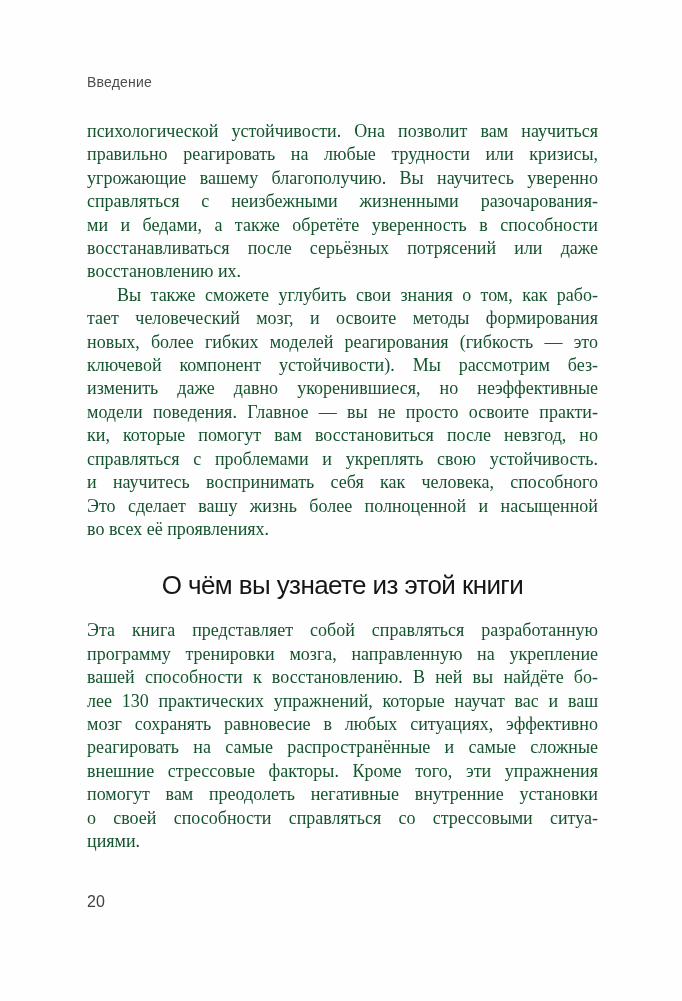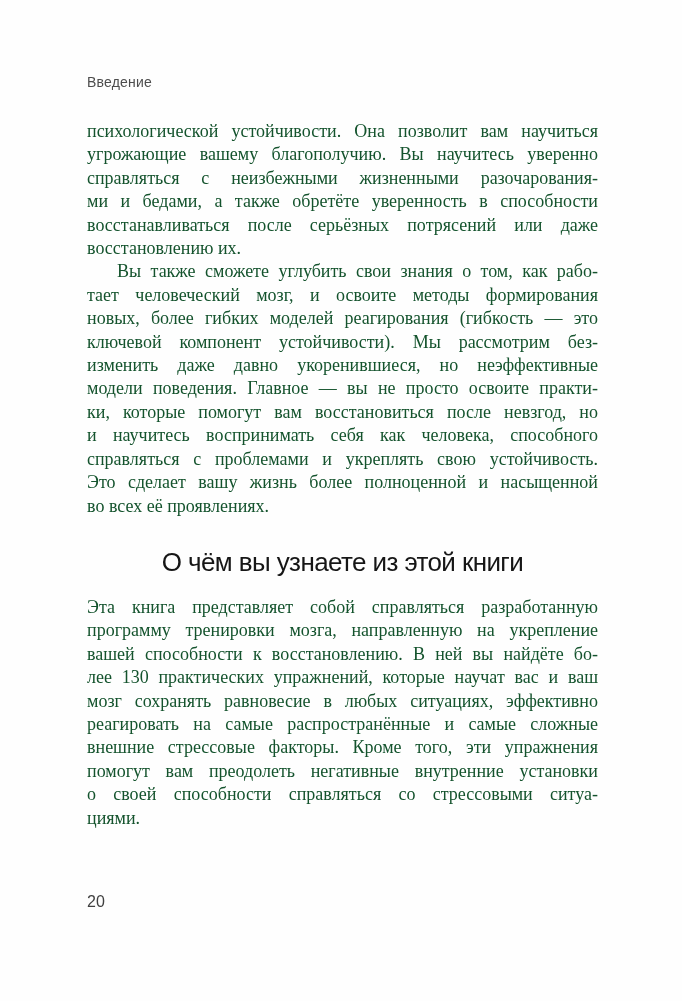--- a/index.html
+++ b/index.html
@@ -71,36 +71,37 @@
 </style>
 </head>
 <body>
 
 <div class="book-page">
   <div class="running-header">Введение</div>
 
   <div class="page-content">
       <div class="paragraph">
         <div class="text-line">психологической устойчивости. Она позволит вам научиться</div>
+        <div class="text-line">правильно реагировать на любые трудности или кризисы,</div>
         <div class="text-line">угрожающие вашему благополучию. Вы научитесь уверенно</div>
         <div class="text-line">справляться с неизбежными жизненными разочарования-</div>
         <div class="text-line">ми и бедами, а также обретёте уверенность в способности</div>
         <div class="text-line">восстанавливаться после серьёзных потрясений или даже</div>
         <div class="text-line last">восстановлению их.</div>
       </div>
       <div class="paragraph">
         <div class="text-line indent">Вы также сможете углубить свои знания о том, как рабо-</div>
         <div class="text-line">тает человеческий мозг, и освоите методы формирования</div>
         <div class="text-line">новых, более гибких моделей реагирования (гибкость — это</div>
         <div class="text-line">ключевой компонент устойчивости). Мы рассмотрим без-</div>
         <div class="text-line">изменить даже давно укоренившиеся, но неэффективные</div>
         <div class="text-line">модели поведения. Главное — вы не просто освоите практи-</div>
         <div class="text-line">ки, которые помогут вам восстановиться после невзгод, но</div>
+        <div class="text-line">справляться с проблемами и укреплять свою устойчивость.</div>
         <div class="text-line">и научитесь воспринимать себя как человека, способного</div>
-        <div class="text-line">справляться с проблемами и укреплять свою устойчивость.</div>
         <div class="text-line">Это сделает вашу жизнь более полноценной и насыщенной</div>
         <div class="text-line last">во всех её проявлениях.</div>
       </div>
       <h2 class="section-heading">О чём вы узнаете из этой книги</h2>
       <div class="paragraph">
         <div class="text-line">Эта книга представляет собой справляться разработанную</div>
         <div class="text-line">программу тренировки мозга, направленную на укрепление</div>
         <div class="text-line">вашей способности к восстановлению. В ней вы найдёте бо-</div>
         <div class="text-line">лее 130 практических упражнений, которые научат вас и ваш</div>
         <div class="text-line">мозг сохранять равновесие в любых ситуациях, эффективно</div>

